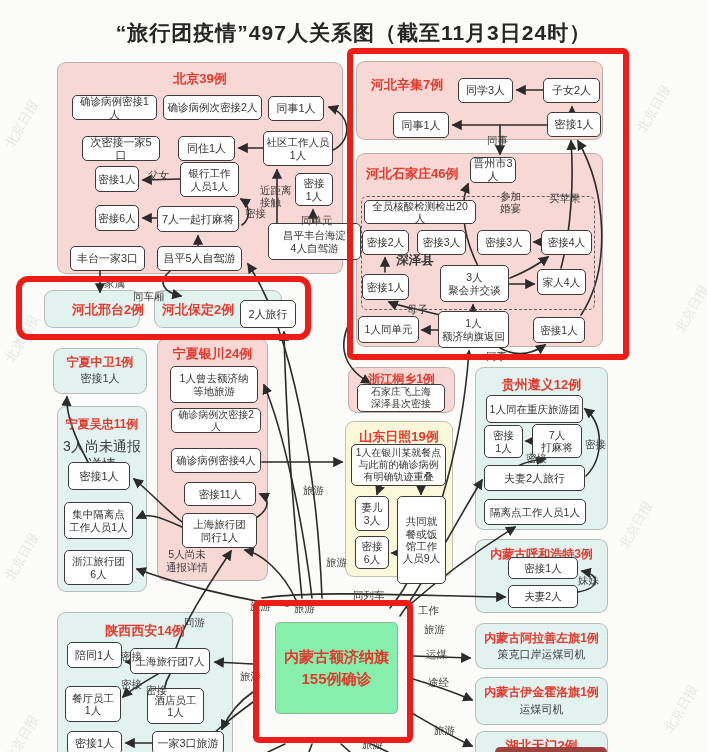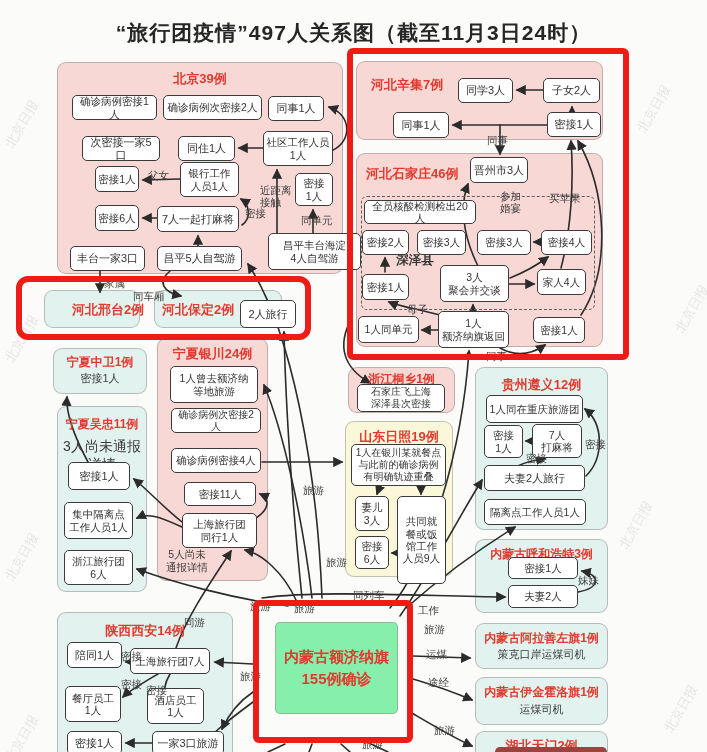--- a/index.html
+++ b/index.html
@@ -155,30 +155,30 @@
     <div class="node" style="left: 178px; top: 136px; width: 57px; height: 25px;">同住1人</div>
     <div class="node" style="left: 263px; top: 131px; width: 70px; height: 35px; font-size: 10.5px;">社区工作人员
 1人</div>
     <div class="node" style="left: 95px; top: 166px; width: 44px; height: 26px; font-size: 10.5px;">密接1人</div>
     <div class="node" style="left: 180px; top: 162px; width: 59px; height: 35px; font-size: 10.5px;">银行工作
 人员1人</div>
     <div class="node" style="left: 295px; top: 173px; width: 38px; height: 33px; font-size: 10.5px;">密接
 1人</div>
     <div class="node" style="left: 95px; top: 205px; width: 44px; height: 26px; font-size: 10.5px;">密接6人</div>
     <div class="node" style="left: 157px; top: 206px; width: 82px; height: 26px;">7人一起打麻将</div>
-    <div class="node" style="left: 268px; top: 233px; width: 93px; height: 37px; font-size: 10.5px;">昌平丰台海淀
+    <div class="node" style="left: 268px; top: 223px; width: 93px; height: 37px; font-size: 10.5px;">昌平丰台海淀
 4人自驾游</div>
     <div class="node" style="left: 70px; top: 246px; width: 75px; height: 25px;">丰台一家3口</div>
     <div class="node" style="left: 157px; top: 246px; width: 85px; height: 25px;">昌平5人自驾游</div>
     <div class="node" style="left: 240px; top: 300px; width: 56px; height: 28px;">2人旅行</div>
     <div class="node" style="left: 458px; top: 78px; width: 55px; height: 25px;">同学3人</div>
     <div class="node" style="left: 543px; top: 78px; width: 57px; height: 25px;">子女2人</div>
     <div class="node" style="left: 393px; top: 112px; width: 56px; height: 26px;">同事1人</div>
     <div class="node" style="left: 547px; top: 112px; width: 54px; height: 25px;">密接1人</div>
-    <div class="node" style="left: 470px; top: 157px; width: 58px; height: 26px;">晋州市3人</div>
+    <div class="node" style="left: 470px; top: 157px; width: 46px; height: 26px;">晋州市3人</div>
     <div class="node" style="left: 364px; top: 200px; width: 112px; height: 24px; font-size: 10.5px;">全员核酸检测检出20人</div>
     <div class="node" style="left: 362px; top: 230px; width: 47px; height: 25px; font-size: 10.5px;">密接2人</div>
     <div class="node" style="left: 417px; top: 230px; width: 49px; height: 25px; font-size: 10.5px;">密接3人</div>
     <div class="node" style="left: 477px; top: 230px; width: 54px; height: 25px; font-size: 10.5px;">密接3人</div>
     <div class="node" style="left: 541px; top: 230px; width: 51px; height: 25px; font-size: 10.5px;">密接4人</div>
     <div class="node" style="left: 362px; top: 274px; width: 47px; height: 26px; font-size: 10.5px;">密接1人</div>
     <div class="node" style="left: 440px; top: 265px; width: 69px; height: 37px; font-size: 10.5px;">3人
 聚会并交谈</div>
     <div class="node" style="left: 537px; top: 269px; width: 49px; height: 26px; font-size: 10.5px;">家人4人</div>
     <div class="node" style="left: 358px; top: 316px; width: 61px; height: 27px; font-size: 10.5px;">1人同单元</div>

